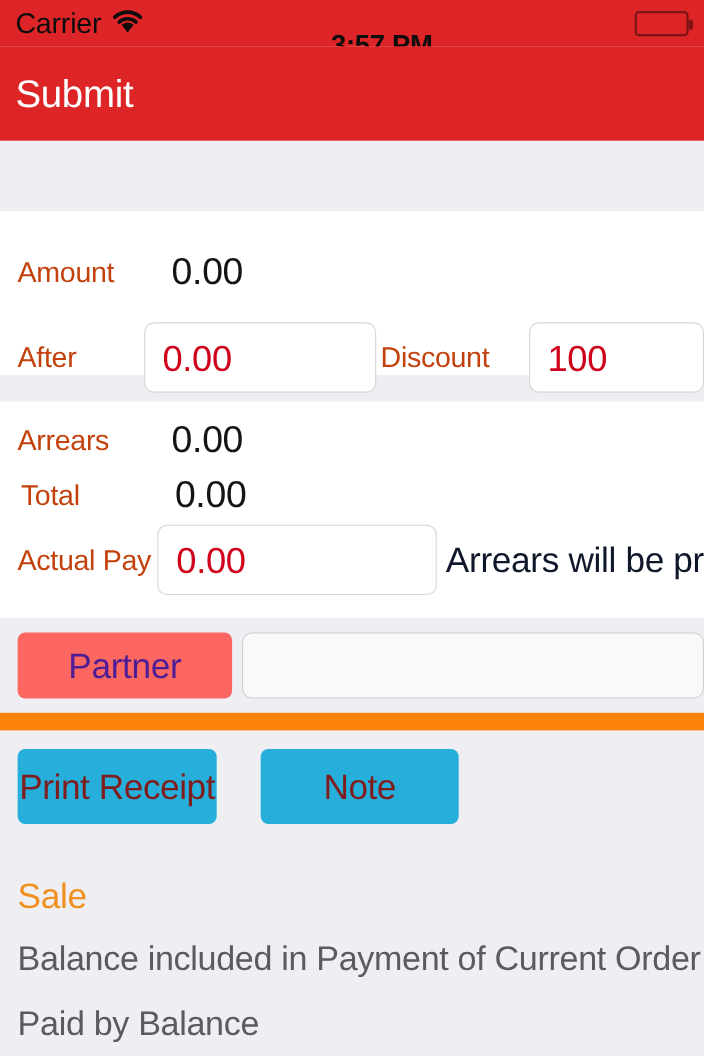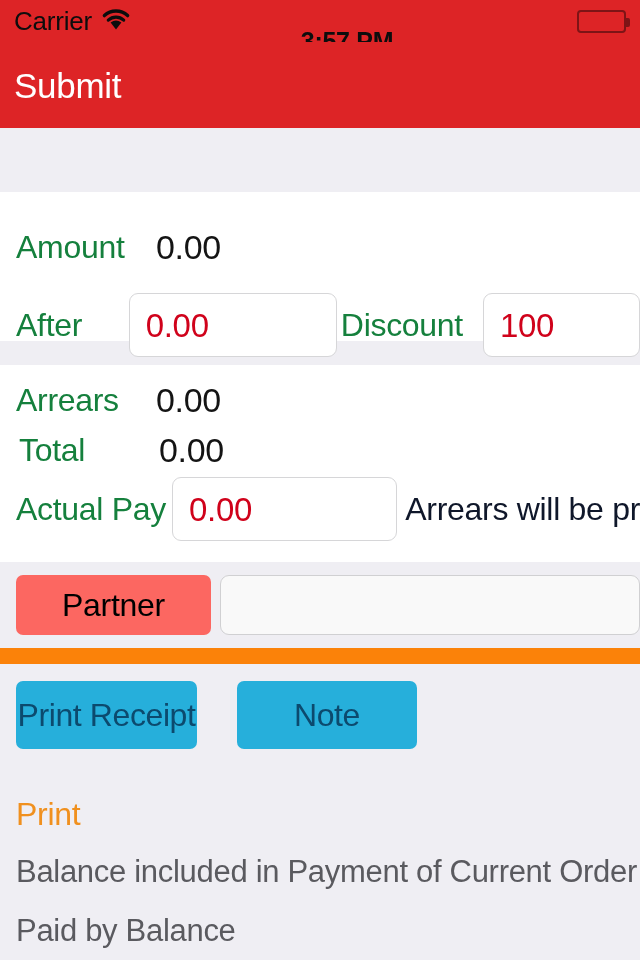--- a/index.html
+++ b/index.html
@@ -137,22 +137,22 @@
   .row {
     display: flex;
     align-items: center;
     position: absolute;
     left: 0;
     width: 640px;
     padding-left: 16px;
   }
 
   .label {
-    font-size: 32px;
-    color: #15803d;
+    font-size: 26px;
+    color: #c2410c;
     letter-spacing: -0.3px;
     line-height: 1;
     white-space: nowrap;
   }
   .value {
     font-size: 34px;
     color: #141414;
     letter-spacing: -0.3px;
     line-height: 1;
     white-space: nowrap;
@@ -208,21 +208,21 @@
     width: 640px; height: 62px;
     display: flex;
     align-items: center;
     padding-left: 16px;
   }
   .partner-btn {
     width: 200px; height: 60px;
     background: #FC6761;
     border: none;
     border-radius: 7px;
-    color: #000000;
+    color: #4c1d95;
     font-family: "Liberation Sans", sans-serif;
     font-size: 32px;
     letter-spacing: -0.3px;
     cursor: pointer;
     display: flex;
     align-items: center;
     justify-content: center;
   }
   .partner-input {
     margin-left: 9px;
@@ -253,21 +253,21 @@
     display: flex;
     align-items: center;
     padding-left: 16px;
     gap: 40px;
   }
   .action-btn {
     height: 68px;
     background: #26AFDB;
     border: none;
     border-radius: 7px;
-    color: #0c4a6e;
+    color: #7f1d1d;
     font-family: "Liberation Sans", sans-serif;
     font-size: 32px;
     letter-spacing: -0.4px;
     cursor: pointer;
     display: flex;
     align-items: center;
     justify-content: center;
   }
   .btn-print { width: 181px; }
   .btn-note  { width: 180px; }
@@ -360,18 +360,18 @@
   </div>
 
   <div class="divider-orange"></div>
 
   <div class="actions">
     <button class="action-btn btn-print">Print Receipt</button>
     <button class="action-btn btn-note">Note</button>
   </div>
 
   <div class="tips">
-    <div class="tips-title">Print</div>
+    <div class="tips-title">Sale</div>
     <div class="tips-line">Balance included in Payment of Current Order</div>
     <div class="tips-line">Paid by Balance</div>
   </div>
 
 </div>
 
 </body></html>

